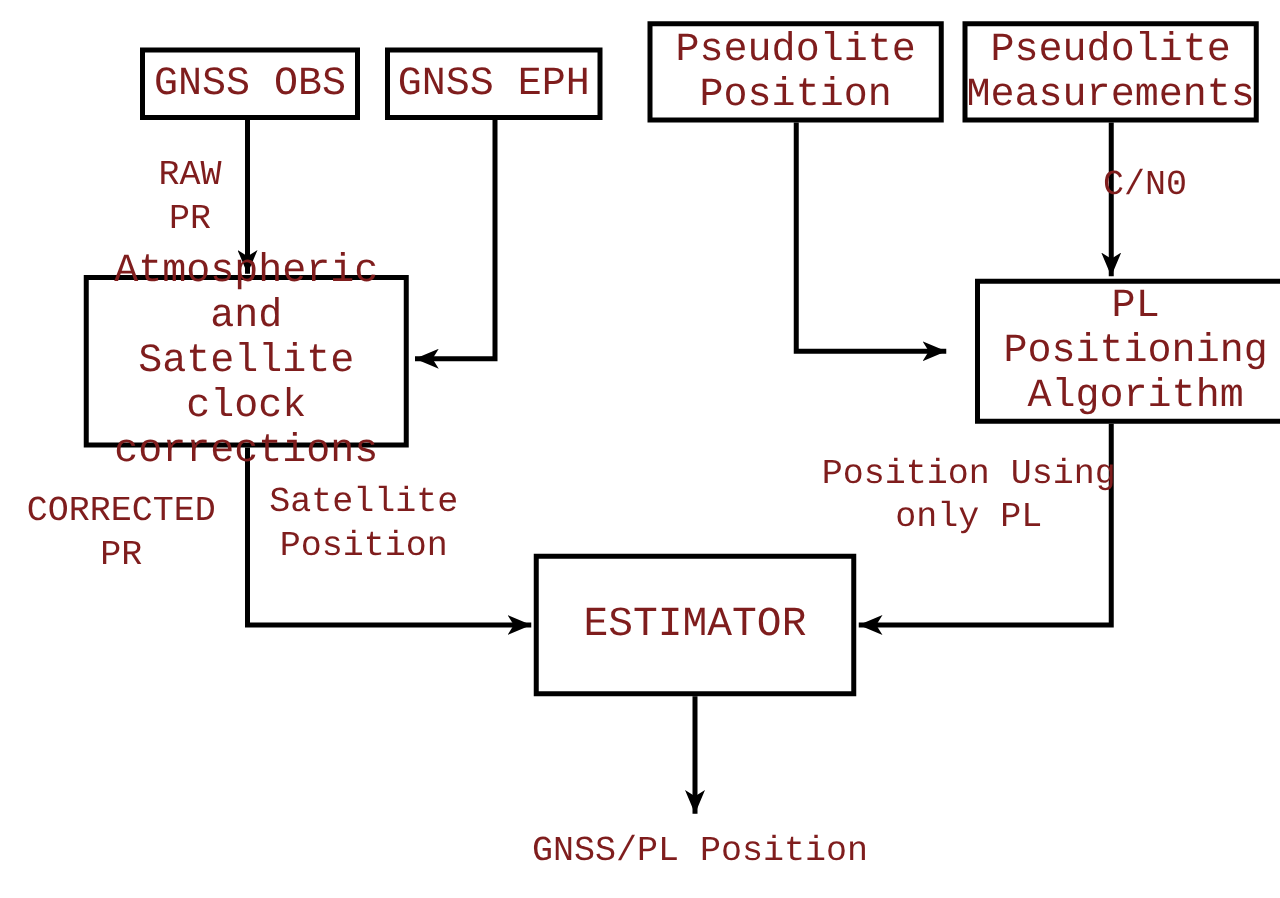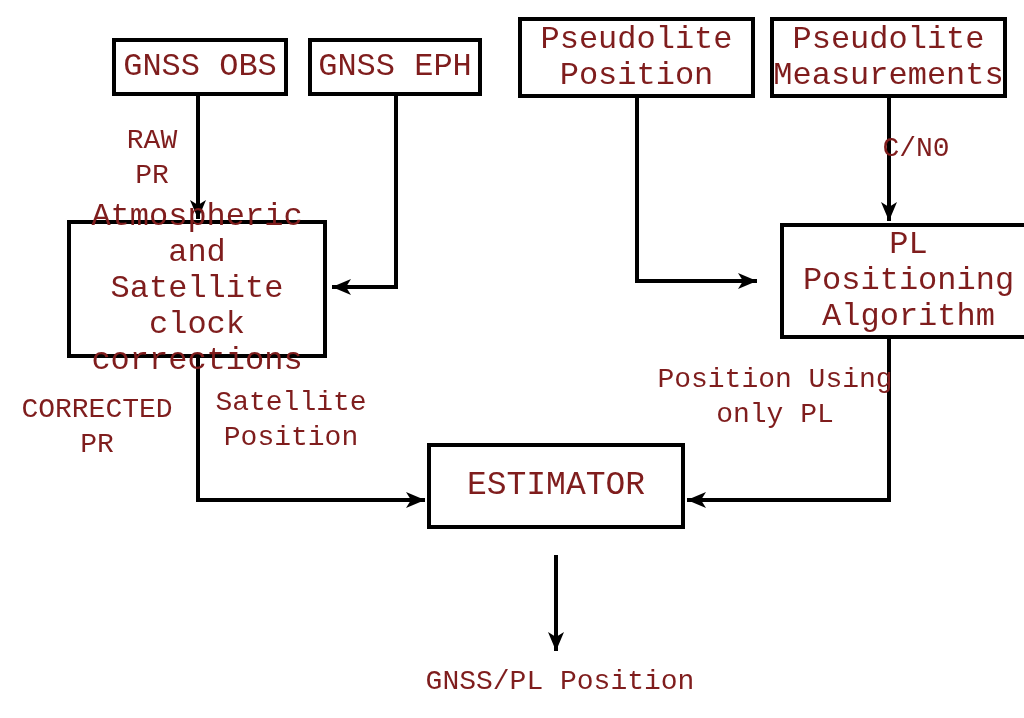--- a/index.html
+++ b/index.html
@@ -42,21 +42,21 @@
     line-height: 35px;
     white-space: pre-line;
   }
   
   #node-gnss-obs            { left: 112px; top: 38px;  width: 176px; height: 58px; }
   #node-gnss-eph            { left: 308px; top: 38px;  width: 174px; height: 58px; text-align: right; }
   #node-pseudolite-position { left: 518px; top: 17px;  width: 237px; height: 81px; }
   #node-pseudolite-measurements { left: 770px; top: 17px; width: 237px; height: 81px; }
   #node-corrections         { left: 67px;  top: 220px; width: 260px; height: 138px; }
   #node-pl-algorithm        { left: 780px; top: 223px; width: 257px; height: 116px; }
-  #node-estimator           { left: 427px; top: 443px; width: 258px; height: 86px; font-size: 33px; }
+  #node-estimator           { left: 427px; top: 443px; width: 258px; height: 114px; font-size: 33px; }
   
   #label-raw-pr             { left: 152px; top: 123px; }
   #label-cn0                { left: 916px; top: 131px; }
   #label-corrected-pr       { left: 97px;  top: 392px; }
   #label-satellite-position { left: 291px; top: 385px; }
   #label-position-only-pl   { left: 775px; top: 362px; }
   #label-gnss-pl-position   { left: 560px; top: 664px; }
 </style>
 </head>
 <body>

